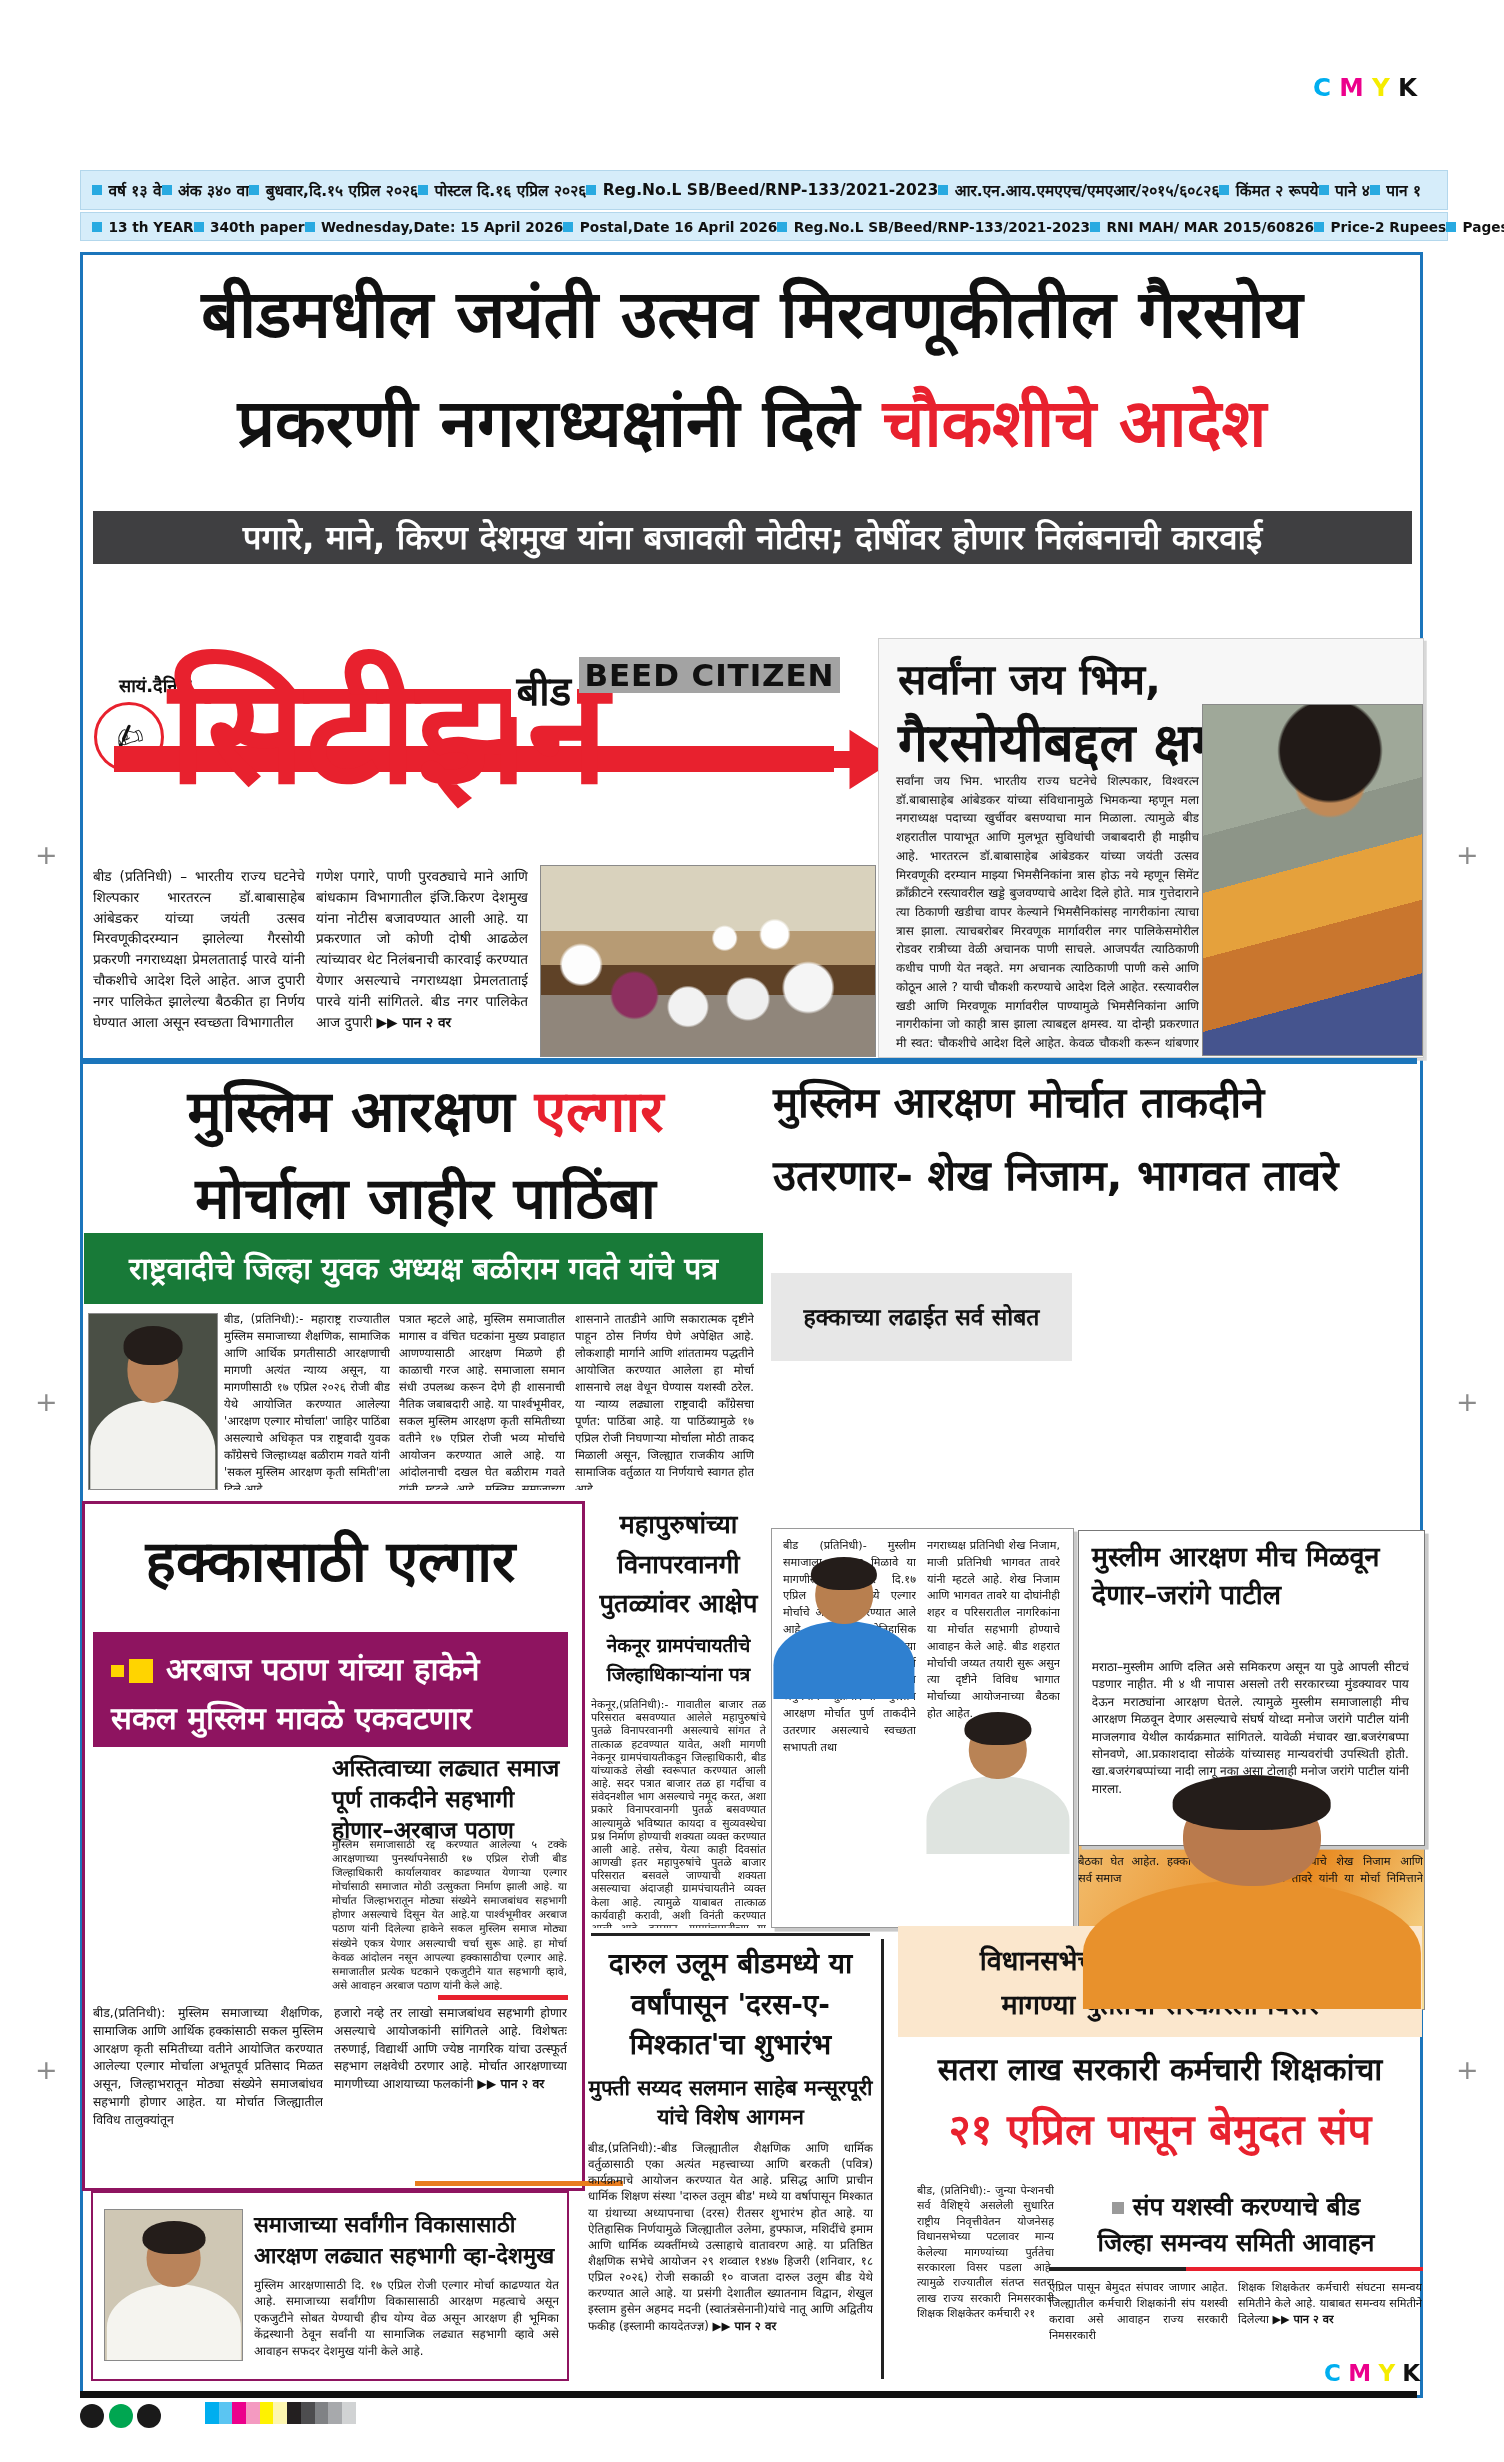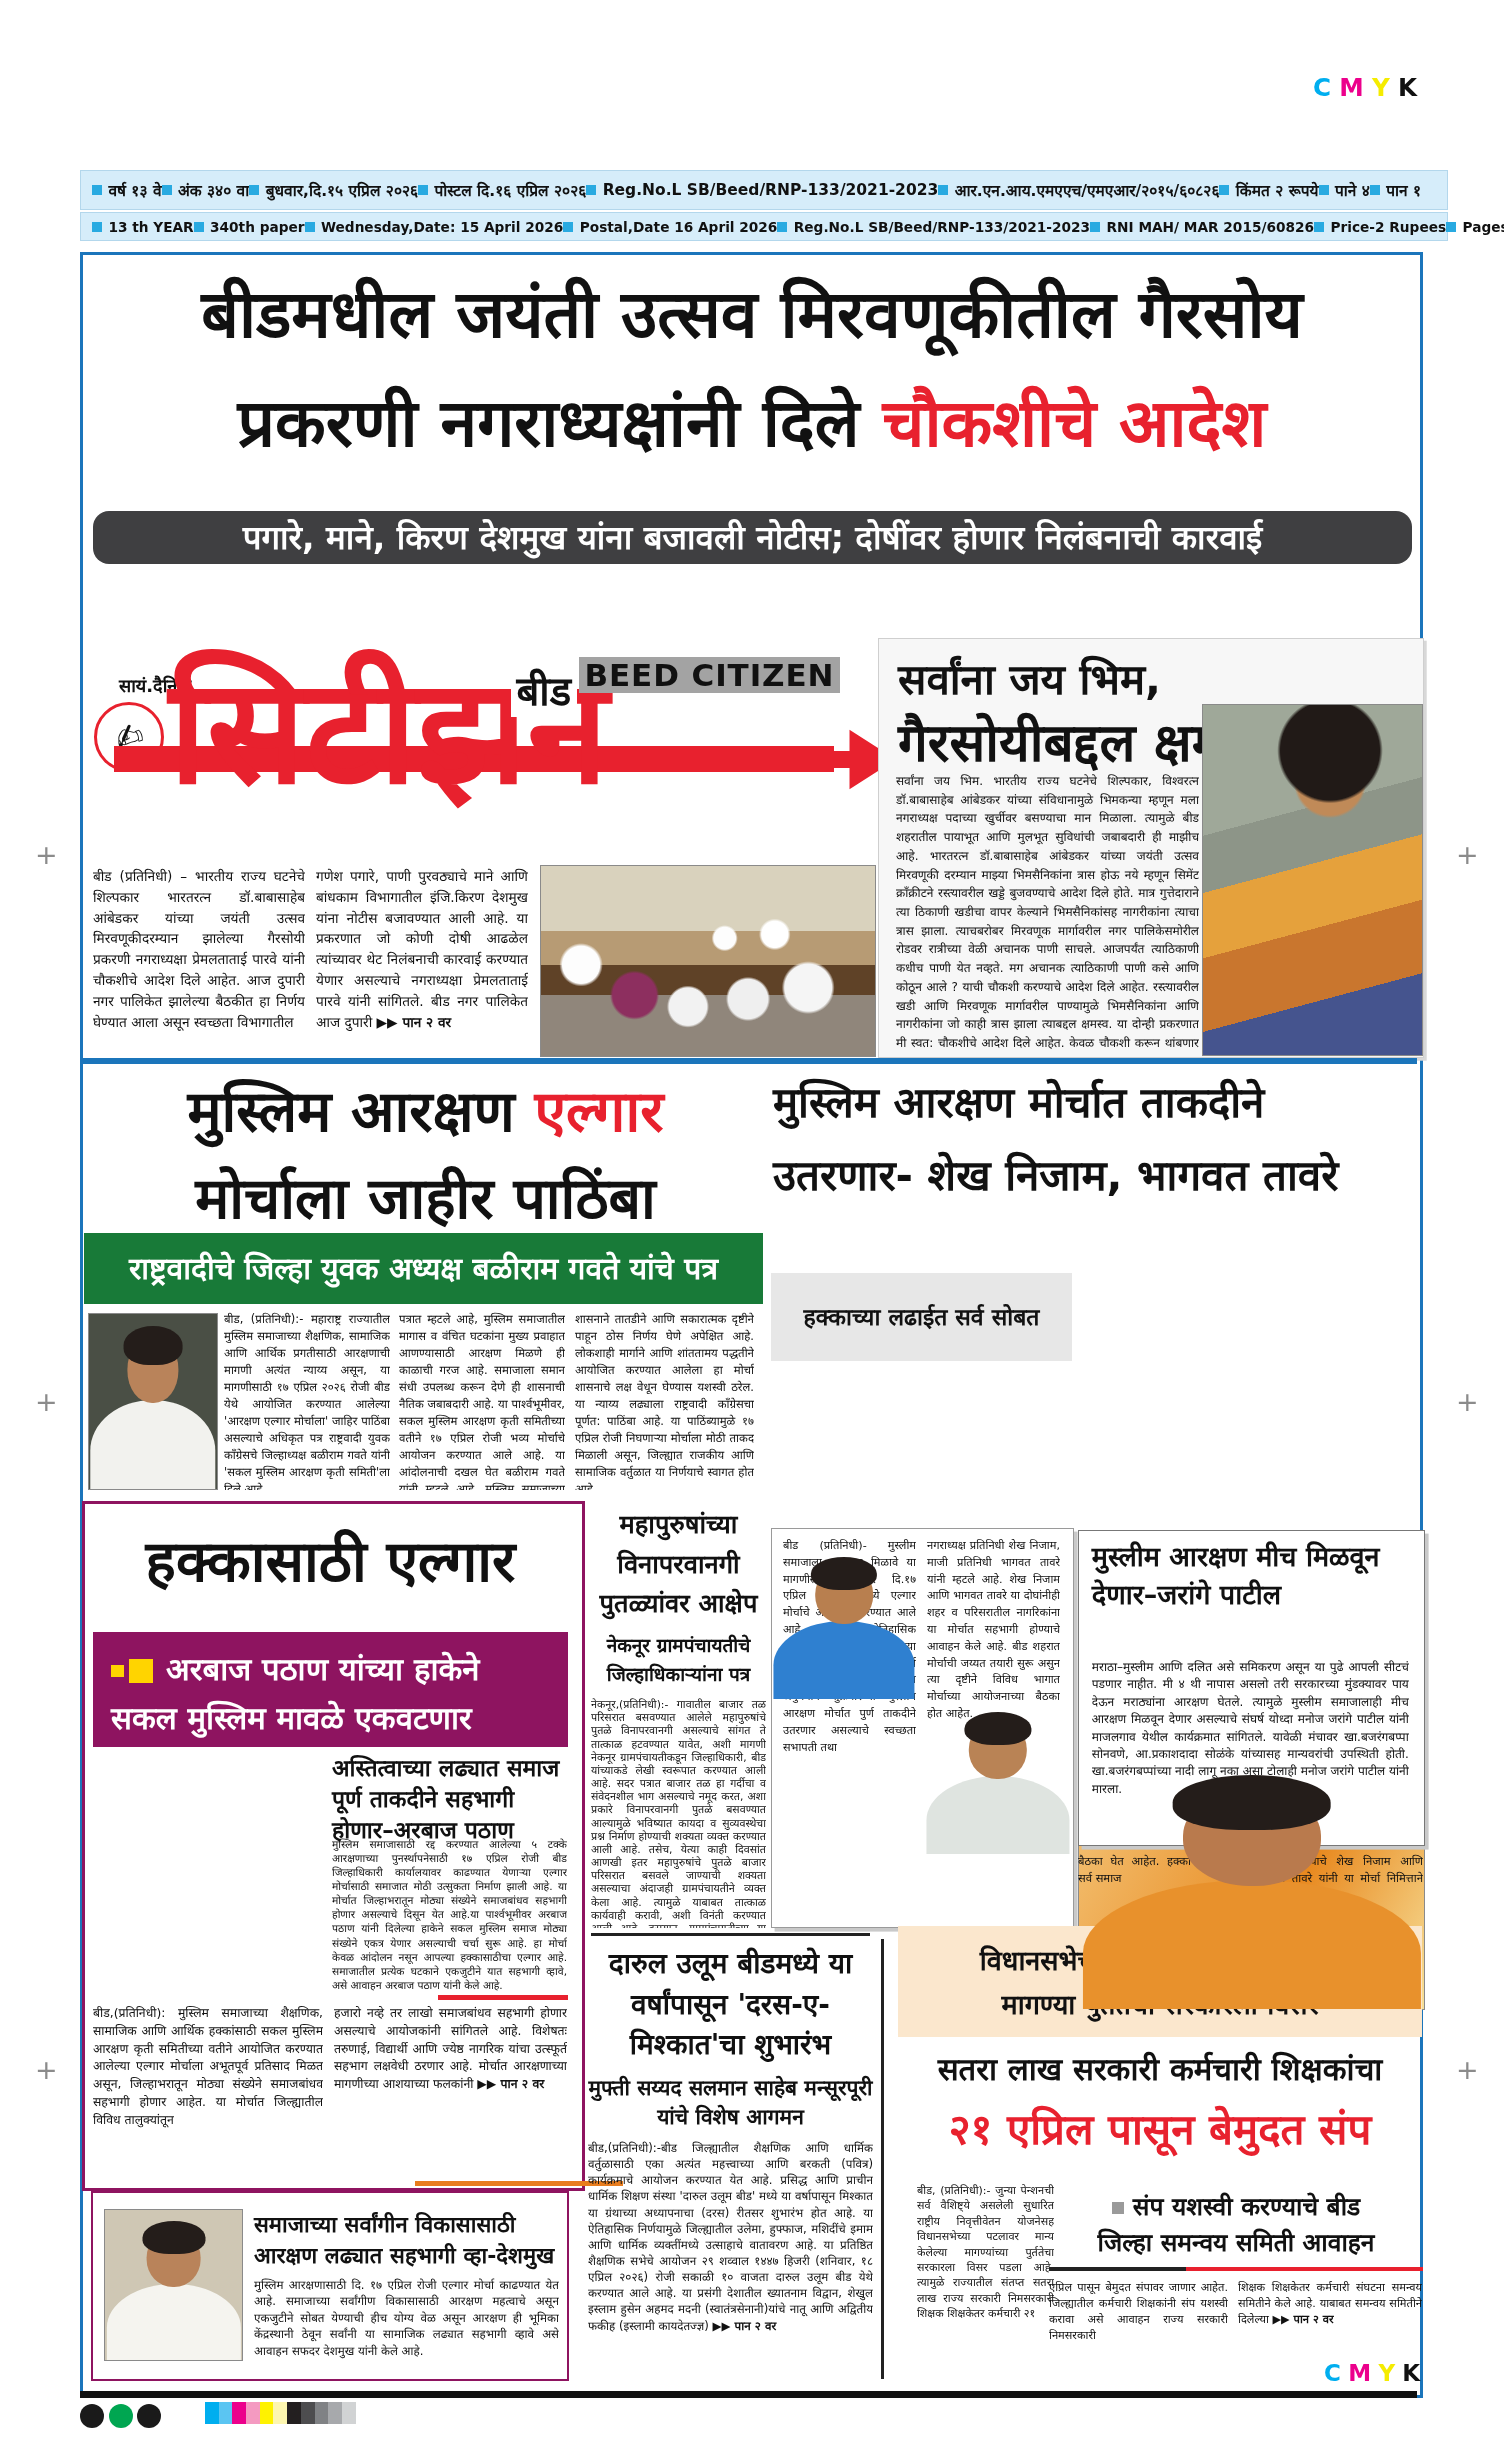--- a/index.html
+++ b/index.html
@@ -136,21 +136,21 @@
   <div class="abs crop" style="left:1456px;top:2054px;">+</div>
 
   <div class="abs frame" style="left:80px;top:252px;width:1337px;height:2140px;"></div>
 
   <div class="abs b c" style="left:91px;top:267px;width:1322px;font-size:66px;line-height:1.45;">
     <span>बीडमधील जयंती उत्सव मिरवणूकीतील गैरसोय</span>
   </div>
   <div class="abs b c" style="left:91px;top:376px;width:1322px;font-size:66px;line-height:1.45;">
     <span>प्रकरणी नगराध्यक्षांनी दिले </span><span class="red">चौकशीचे आदेश</span>
   </div>
-  <div class="abs b c w" style="left:93px;top:511px;width:1319px;height:53px;line-height:53px;font-size:33px;background:var(--dark_bar);border-radius:16px;">पगारे, माने, किरण देशमुख यांना बजावली नोटीस; दोषींवर होणार निलंबनाची कारवाई</div>
+  <div class="abs b c w" style="left:93px;top:511px;width:1319px;height:53px;line-height:53px;font-size:33px;background:var(--dark_bar);">पगारे, माने, किरण देशमुख यांना बजावली नोटीस; दोषींवर होणार निलंबनाची कारवाई</div>
 
   <div class="abs b" style="left:119px;top:673px;font-size:18px;">सायं.दैनिक</div>
   <div class="abs pencircle" style="left:94px;top:702px;width:64px;height:64px;">
     <span style="font-size:35px;transform:rotate(-18deg);">✍</span>
   </div>
   <div class="abs" style="left:114px;top:746px;width:720px;height:25.5px;background:var(--red);"></div>
   <div class="abs nib" style="left:821px;top:724px;width:75px;height:71px;"></div>
   <div class="abs b" style="left:169px;top:622px;width:657px;font-size:146px;line-height:1.5;color:var(--red);">सिटीझन</div>
   <div class="abs b" style="left:511px;top:662px;font-size:40px;background:#fff;padding:0 5.5px;">बीड</div>
   <div class="abs b" style="left:579px;top:657px;font-size:31px;letter-spacing:0.9px;background:#a3a3a3;padding:0 5.5px;">BEED CITIZEN</div>

